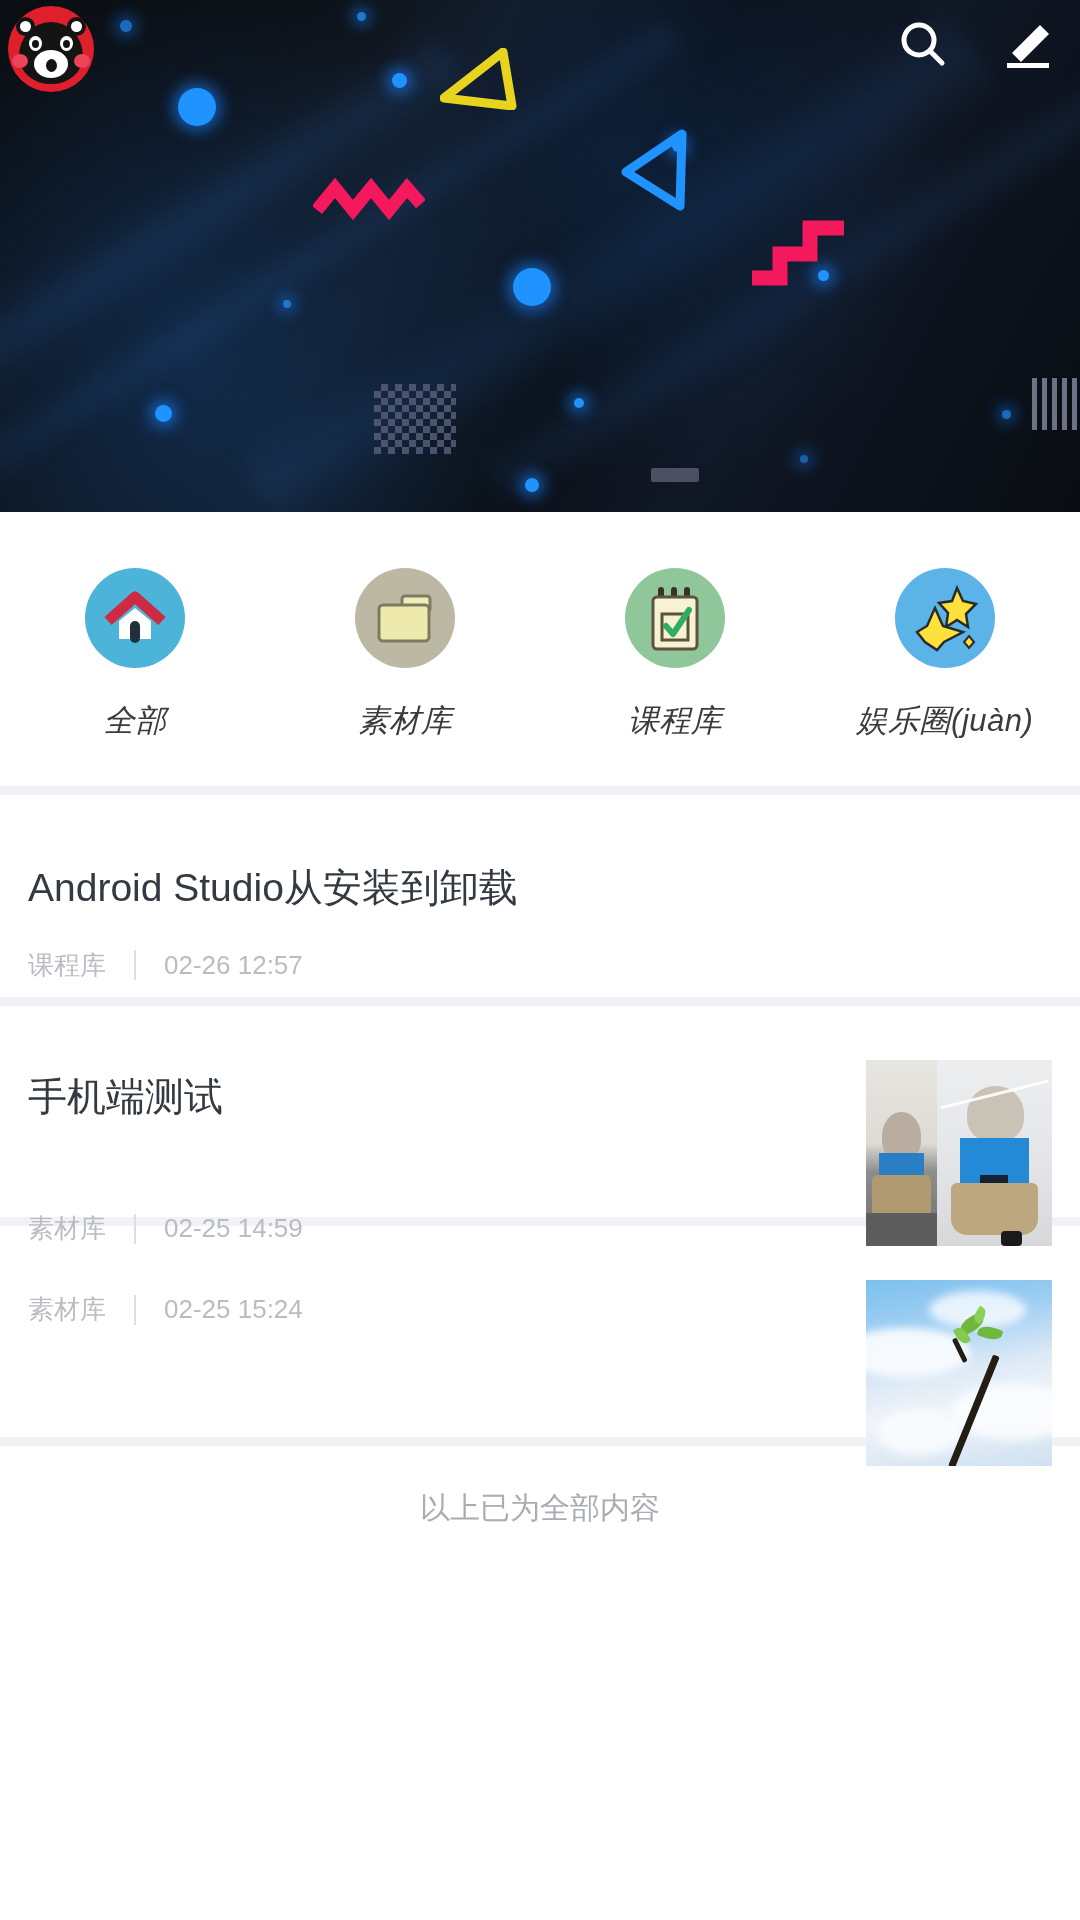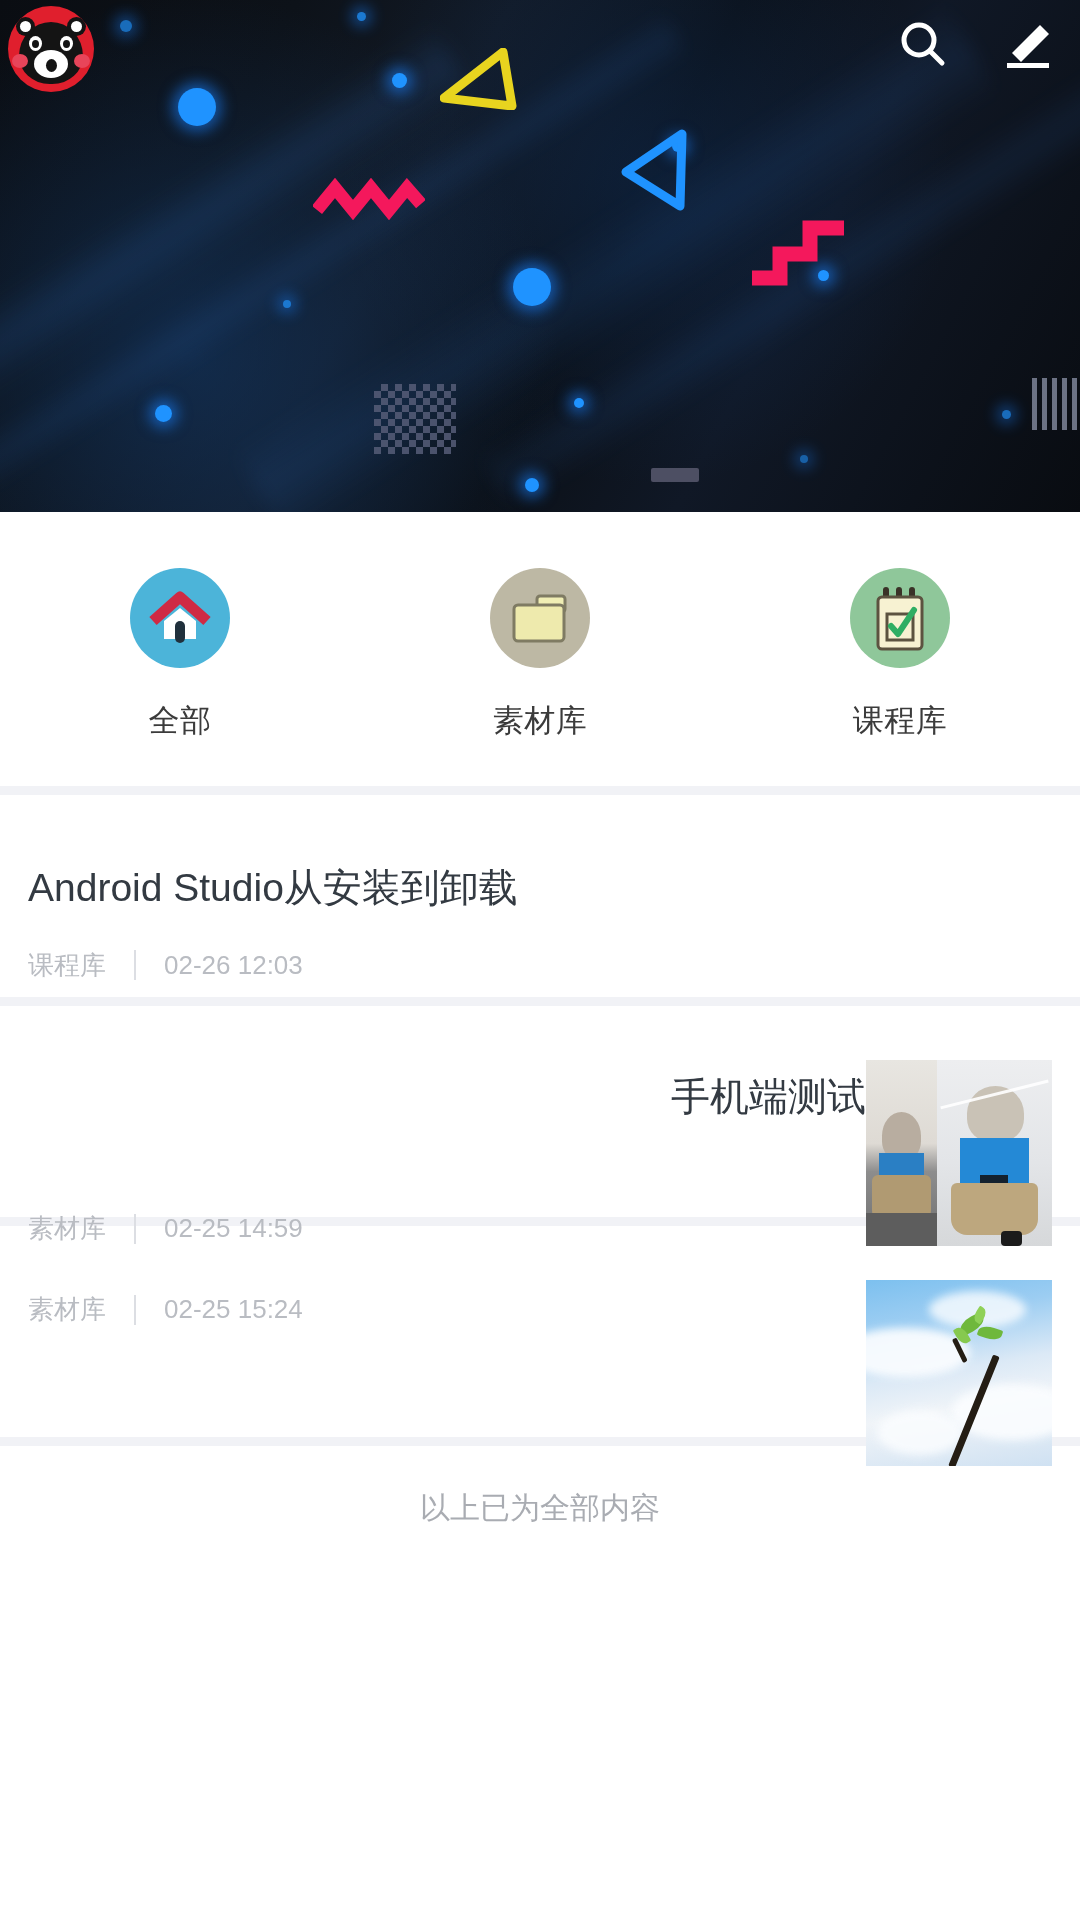--- a/index.html
+++ b/index.html
@@ -62,21 +62,21 @@
   }
   .bars{ position:absolute; right:0; top:378px; width:48px; height:52px;
     background-image:repeating-linear-gradient(90deg,#7d8498 0 5px,transparent 5px 10px); opacity:.85;}
   .plate{ position:absolute; left:651px; top:468px; width:48px; height:14px; background:#4d4f63; border-radius:2px;}
 
   
   .catrow{ display:flex; padding:56px 0 44px; background:#fff; }
   .cat{ flex:1; display:flex; flex-direction:column; align-items:center; cursor:pointer;}
   .cat-ico{ width:100px; height:100px; border-radius:50%; position:relative; overflow:hidden;
             display:flex; align-items:center; justify-content:center; }
-  .cat-label{ margin-top:32px; font-size:31px; color:#3b3b3b; letter-spacing:.5px; white-space:nowrap;}
+  .cat-label{ margin-top:32px; font-size:31px; color:#3b3b3b; letter-spacing:.5px; white-space:nowrap;font-style:italic;}
 
   .ic-all{ background:#4cb4d9; }
   .ic-mat{ background:#bdb8a4; }
   .ic-cou{ background:#8fc79a; }
   .ic-ent{ background:#5cb3e8; }
   .ic-more{ background:#e2e3e6; }
   .dots3{ display:flex; gap:11px;}
   .dots3 i{ width:13px; height:13px; border-radius:50%; background:#fff;}
 
   
@@ -86,21 +86,21 @@
   .item-text{ flex:1; display:flex; flex-direction:column; }
   .item-title{ font-size:39px; color:#333a42; line-height:1.3; }
   .item-meta{ display:flex; align-items:center; font-size:26px; color:#b9bcc2; }
   .meta-bar{ width:2px; height:30px; background:#dcdee3; margin:0 28px; }
   .thumb{ width:186px; height:186px; flex:0 0 186px; overflow:hidden; position:relative; background:#d9dde2;}
 
   .item.notext{ height:174px; }
   .item.notext .item-title{ margin-top:40px; }
   .item.notext .item-meta{ margin-top:34px; }
 
-  .item.withimg{ height:183px; padding-top:26px; padding-bottom:26px;text-align:right; }
+  .item.withimg{ height:183px; padding-top:26px; padding-bottom:26px; }
   .item.withimg .item-inner{ height:192px; }
   .item.withimg .item-text{ justify-content:space-between; padding:12px 0 6px;}
 
   
   .cats{ position:absolute; inset:0; display:flex; }
   .cats .half{ position:relative; height:100%; overflow:hidden;}
   .cats .left{ width:38%; background:linear-gradient(180deg,#e8e6e1 0%,#dedad4 45%,#8d8d8d 60%,#6e6e6e 100%);}
   .cats .right{ width:62%; background:linear-gradient(180deg,#edeef0 0%,#e3e5e8 55%,#d6d8da 100%);}
   .c1-head{ position:absolute; left:22%; top:28%; width:56%; height:26%; background:#b8ada0; border-radius:50% 50% 40% 40%;}
   .c1-shirt{ position:absolute; left:18%; top:50%; width:64%; height:16%; background:#2a7fc4;}
@@ -229,33 +229,43 @@
         <rect x="26" y="3" width="6" height="16" rx="3" fill="#3a3227"></rect>
         <rect x="39" y="3" width="6" height="16" rx="3" fill="#3a3227"></rect>
         <rect x="8" y="13" width="44" height="52" rx="4" fill="#f7f2d2" stroke="#5c5340" stroke-width="3"></rect>
         <rect x="17" y="30" width="26" height="26" fill="none" stroke="#5c5340" stroke-width="3"></rect>
         <polyline points="21,42 28,50 44,26" fill="none" stroke="#2fae63" stroke-width="6" stroke-linecap="round" stroke-linejoin="round"></polyline>
       </svg>
     </div>
     <div class="cat-label">课程库</div>
   </div>
 
+  <div class="cat">
+    <div class="cat-ico ic-ent">
+      <svg width="72" height="72" viewBox="0 0 72 72">
+        <polygon points="48,6 54,19 67,22 57,32 59,45 48,38 37,45 39,31 30,21 43,19" fill="#ffe13b" stroke="#2a2a2a" stroke-width="2.5"></polygon>
+        <polygon points="26,26 34,44 54,50 35,60 28,68 16,60 8,50 18,44" fill="#ffe13b" stroke="#2a2a2a" stroke-width="2.5"></polygon>
+        <polygon points="60,54 65,60 60,66 55,60" fill="#ffe13b" stroke="#2a2a2a" stroke-width="2"></polygon>
+      </svg>
+    </div>
+    <div class="cat-label">娱乐圈(juàn)</div>
+  </div>
 
 </div>
 
 <div class="sep"></div>
 
 <div class="item notext">
   <div class="item-inner">
     <div class="item-text">
       <div class="item-title">Android Studio从安装到卸载</div>
       <div class="item-meta">
         <span>课程库</span>
         <span class="meta-bar"></span>
-        <span>02-26 12:03</span>
+        <span>02-26 12:57</span>
       </div>
     </div>
   </div>
 </div>
 
 <div class="sep"></div>
 
 <div class="item withimg">
   <div class="item-inner">
     <div class="item-text">

